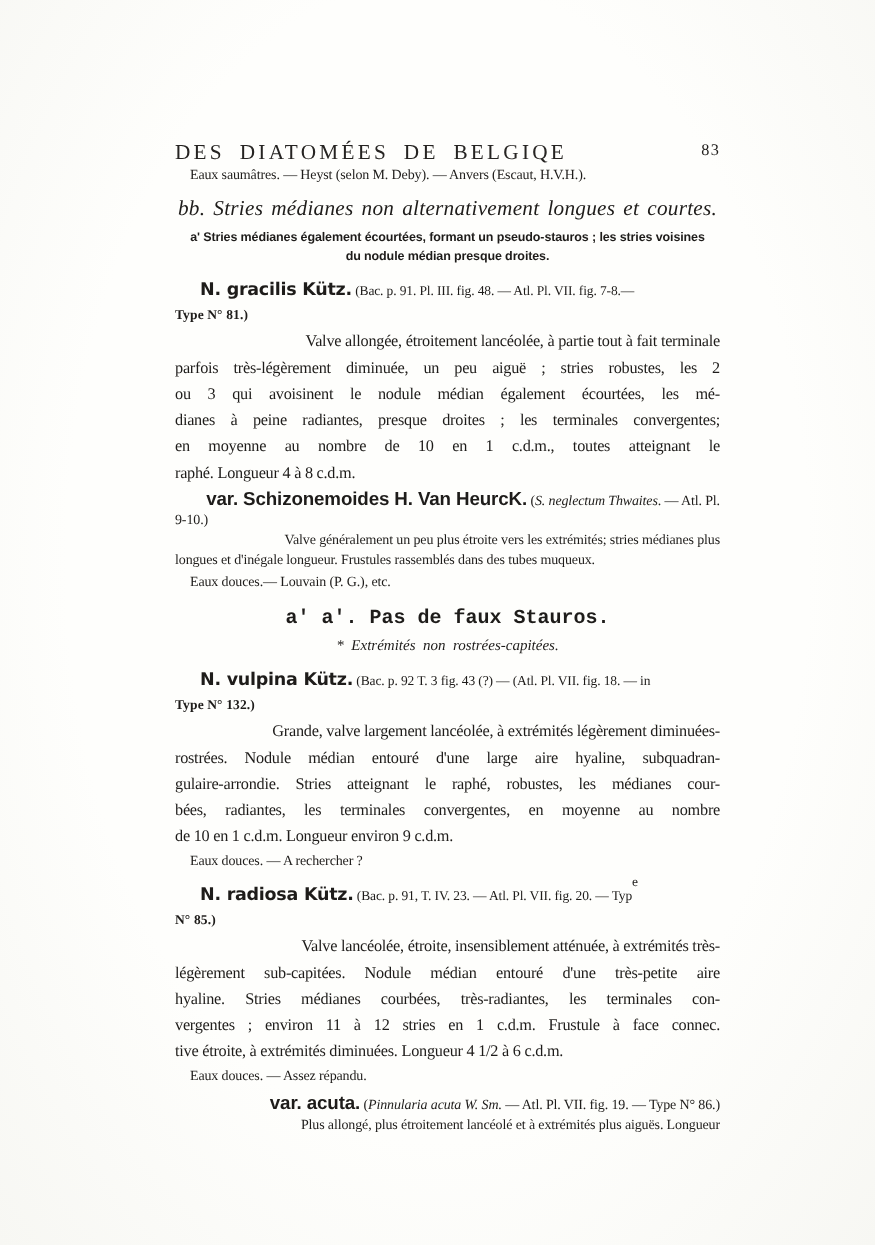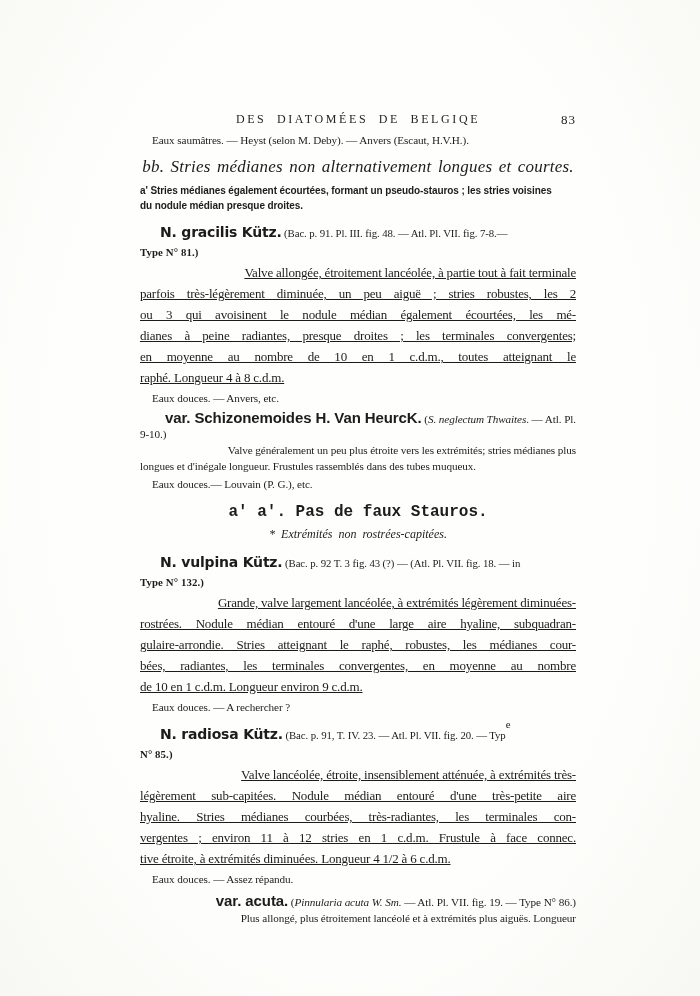--- a/index.html
+++ b/index.html
@@ -12,48 +12,47 @@
     background-image:radial-gradient(ellipse at 50% 45%, #fefefc 60%, #f7f7f3 100%);
     color:#1e1c1a;
     font-family:"Liberation Serif", serif;
     overflow:hidden;
   }
   .sheet{position:absolute;left:140px;top:112px;width:436px;}
 
   
   .runhead{position:relative;height:18px;}
   .head-title{
-    text-align:center;
-    font-size:12px;letter-spacing:2.6px;word-spacing:5px;
+    font-size:17px;letter-spacing:2.6px;word-spacing:5px;
     color:#262422;
   }
   .page-num{position:absolute;right:0;top:0;font-size:13px;letter-spacing:1px;}
 
   
   .jl{text-align:justify;overflow:hidden;}
   .jl::after{content:"";display:inline-block;width:100%;height:0;}
   .body{font-size:13px;letter-spacing:-0.2px;line-height:21px;}
   .jl.body{height:21px;}
   .sm{font-size:11.2px;letter-spacing:-0.1px;line-height:16px;}
   .jl.sm{height:16px;}
   .ind{text-indent:12px;text-align:right;}
   .it{font-style:italic;}
 
   .note{font-size:11.2px;line-height:16px;text-indent:12px;letter-spacing:-0.1px;margin-top:2px;}
 
   .h-italic{font-style:italic;font-size:17px;line-height:20px;text-align:center;margin-top:9px;letter-spacing:0.2px;word-spacing:2px;}
-  .h-bold{font-family:"Liberation Sans",sans-serif;font-weight:bold;font-size:10px;letter-spacing:-0.1px;line-height:15px;text-align:left;margin-top:6px;}
+  .h-bold{font-family:"Liberation Sans",sans-serif;font-weight:bold;font-size:10px;letter-spacing:-0.1px;line-height:15px;text-align:center;margin-top:6px;}
   .h-center-bold{font-family:Liberation Mono, monospace;font-weight:bold;font-size:16px;line-height:16px;text-align:center;margin-top:12px;}
   .h-center-italic{font-style:italic;font-size:12px;line-height:18px;text-align:center;margin-top:5px;word-spacing:3px;}
 
   .sp-head{margin-top:8px;line-height:22px;text-indent:20px;white-space:normal;}
   .sp-name{font-family:"DejaVu Sans",sans-serif;font-weight:bold;font-size:14px;letter-spacing:-0.2px;}
   .sp-cite{font-size:10.8px;letter-spacing:-0.1px;}
   .sp-cite2{font-size:10.8px;font-weight:bold;line-height:16px;letter-spacing:0.1px;}
-  .desc{margin-top:2px;text-decoration:underline;}
+  .desc{margin-top:2px;}
   .var-head{margin-top:4px;}
   .var-label{font-family:"Liberation Sans",sans-serif;font-weight:bold;font-size:15px;letter-spacing:-0.1px;}
   sup{font-size:0.62em;position:relative;top:-0.45em;line-height:0;}
 </style>
 </head>
 <body>
 
 <div class="page">
   <div class="sheet">
 
@@ -74,21 +73,20 @@
       <div class="sp-head"><span class="sp-name">N. gracilis Kütz.</span><span class="sp-cite"> (Bac. p. 91. Pl. III. fig. 48. — Atl. Pl. VII. fig. 7-8.—</span></div>
       <div class="sp-cite2">Type N° 81.)</div>
       <div class="desc">
         <div class="jl body ind">Valve allongée, étroitement lancéolée, à partie tout à fait terminale</div>
         <div class="jl body">parfois très-légèrement diminuée, un peu aiguë ; stries robustes, les 2</div>
         <div class="jl body">ou 3 qui avoisinent le nodule médian également écourtées, les mé-</div>
         <div class="jl body">dianes à peine radiantes, presque droites ; les terminales convergentes;</div>
         <div class="jl body">en moyenne au nombre de 10 en 1 c.d.m., toutes atteignant le</div>
         <div class="body">raphé. Longueur 4 à 8 c.d.m.</div>
       </div>
-      <div class="note">Eaux douces. — Anvers, etc.</div>
 
       <div class="var-head">
         <div class="jl sm ind"><span class="var-label">var. Schizonemoides H. Van HeurcK.</span><span class="sm"> (</span><span class="sm it">S. neglectum Thwaites</span><span class="sm">. — Atl. Pl. VII. fig.</span></div>
         <div class="sm">9-10.)</div>
         <div class="jl sm ind">Valve généralement un peu plus étroite vers les extrémités; stries médianes plus</div>
         <div class="sm">longues et d'inégale longueur. Frustules rassemblés dans des tubes muqueux.</div>
         <div class="note">Eaux douces.— Louvain (P. G.), etc.</div>
       </div>
     </div>
 

